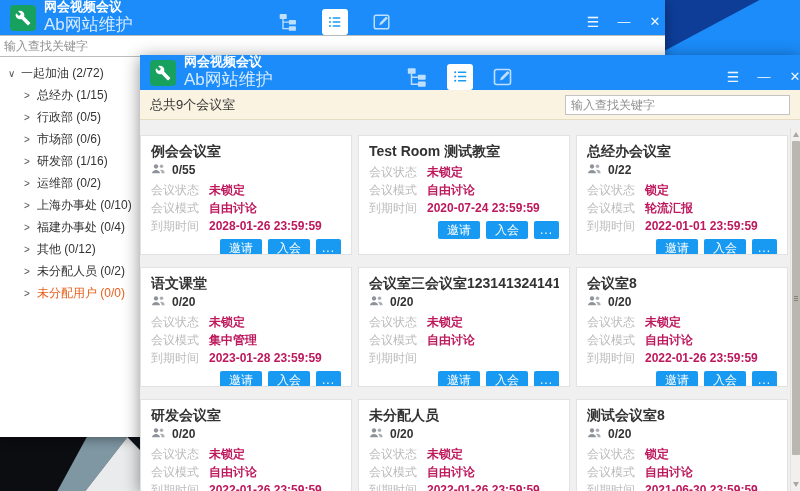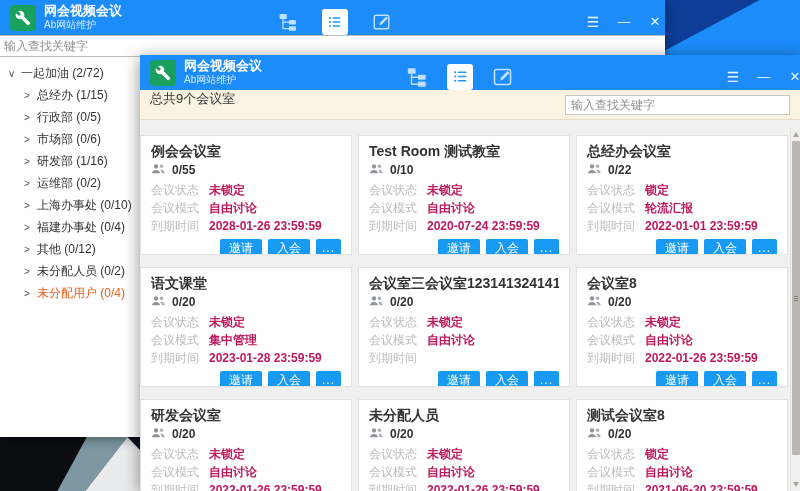--- a/index.html
+++ b/index.html
@@ -17,42 +17,42 @@
   .wall-bl{position:absolute;left:0;top:437px;width:140px;height:54px;background:var(--wall-black);z-index:0;}
   .wall-bl .steel{position:absolute;inset:0;background:var(--steel);clip-path:polygon(62% 0,91% 0,61% 100%,41% 100%);}
   .wall-bl .lgray{position:absolute;inset:0;background:var(--wall-gray);clip-path:polygon(91% 0,100% 0,100% 100%,61% 100%);}
   .wall-bl .mini-navy{position:absolute;inset:0;background:#10151f;clip-path:polygon(91% 0,100% 0,100% 24%);}
 
   
   .titlebar{position:relative;height:35px;background:var(--blue);display:flex;align-items:center;padding:0 10px;}
   .app-icon{width:26px;height:26px;border-radius:4px;background:var(--green);display:flex;align-items:center;justify-content:center;flex:0 0 auto;}
   .title-block{margin-left:8px;color:#fff;line-height:1.15;}
   .title-main{font-size:13px;font-weight:700;}
-  .title-sub{font-size:10px;color:rgba(255,255,255,.82);}
+  .title-sub{font-size:17px;color:rgba(255,255,255,.82);}
   .tb-icons{position:absolute;top:0;height:43px;display:flex;align-items:center;gap:18px;color:rgba(255,255,255,.72);}
   .tb-icon{width:24px;height:24px;display:flex;align-items:center;justify-content:center;cursor:pointer;}
   .tb-icon.active{background:#fff;border-radius:3px;color:var(--btn-blue);width:26px;height:26px;}
   .tb-controls{position:absolute;top:0;height:43px;display:flex;align-items:center;gap:15px;color:rgba(255,255,255,.92);}
   .ctrl{font-size:13px;width:16px;text-align:center;cursor:pointer;line-height:1;}
   .ctrl.menu{font-size:14px;}
 
   
   .win-back{position:absolute;left:0;top:0;width:665px;height:437px;background:#fff;z-index:1;box-shadow:0 3px 10px rgba(0,0,0,.35);}
   .back-search{display:block;width:100%;height:22px;border:1px solid #bdbdbd;border-left:none;border-right:none;font-size:12px;padding:2px 4px;color:#333;outline:none;background:#fff;}
   .back-search::placeholder{color:#8f8f8f;}
   .tree{padding-top:5px;font-size:12px;color:#333;}
   .tree-item{height:22px;display:flex;align-items:center;cursor:pointer;white-space:nowrap;}
   .tree-item.lvl0{padding-left:8px;}
   .tree-item.lvl1{padding-left:24px;}
   .tree-item .chev{color:#555;font-size:10px;width:13px;display:inline-block;}
   .tree-item.accent .tree-label{color:var(--orange);}
 
   
   .win-front{position:absolute;left:140px;top:55px;width:660px;height:436px;background:var(--grid-bg);z-index:2;box-shadow:0 3px 16px rgba(0,0,0,.45);}
-  .summary-bar{position:relative;height:30px;background:var(--beige);border-bottom:1px solid #e7ddc4;display:flex;align-items:flex-start;padding:0 10px;}
+  .summary-bar{position:relative;height:30px;background:var(--beige);border-bottom:1px solid #e7ddc4;display:flex;align-items:center;padding:0 10px;}
   .summary-text{font-size:13px;color:#333;}
   .front-search{position:absolute;right:10px;top:5px;width:225px;height:20px;border:1px solid #c3c3c3;font-size:12px;padding:2px 5px;color:#333;outline:none;background:#fff;}
   .front-search::placeholder{color:#8f8f8f;}
 
   .cards{position:absolute;left:0;right:10px;top:73px;bottom:0;overflow:hidden;display:grid;grid-template-columns:repeat(3,1fr);grid-auto-rows:120px;gap:12px 6px;padding:7px 2px 0 0;}
   .card{background:var(--card-bg);border:1px solid #e2e2e2;padding:7px 10px 6px 10px;overflow:hidden;}
   .card-title{font-size:14px;font-weight:600;color:#333;white-space:nowrap;overflow:hidden;}
   .count-row{display:flex;align-items:center;gap:6px;}
   .count-val{font-size:12px;font-weight:700;color:#333;}
   .info{display:flex;font-size:12px;margin-top:4px;line-height:14px;}
@@ -174,21 +174,21 @@
     <span class="tree-label">其他 (0/12)</span>
   </div>
 
   <div class="tree-item lvl1">
     <span class="chev">&gt;</span>
     <span class="tree-label">未分配人员 (0/2)</span>
   </div>
 
   <div class="tree-item lvl1 accent">
     <span class="chev">&gt;</span>
-    <span class="tree-label">未分配用户 (0/4)</span>
+    <span class="tree-label">未分配用户 (0/0)</span>
   </div>
 </div>
   </div>
 
   <div class="win-front">
     <div class="titlebar">
       <div class="app-icon">
         <svg width="16" height="16" viewBox="0 0 24 24">
             <path fill="#fff" d="M22.7 19l-9.1-9.1c.9-2.3.4-5-1.5-6.9-2-2-5-2.4-7.4-1.3L9 6 6 9 1.6 4.7C.4 7.1.9 10.1 2.9 12.1c1.9 1.9 4.6 2.4 6.9 1.5l9.1 9.1c.4.4 1 .4 1.4 0l2.3-2.3c.5-.4.5-1.1.1-1.4z"></path>
           </svg>
@@ -263,31 +263,20 @@
     </div>
     <div class="btn-row">
       <button class="btn">邀请</button>
       <button class="btn">入会</button>
       <button class="btn more">...</button>
     </div>
   </div>
 
   <div class="card">
     <div class="card-title">Test Room 测试教室</div>
-    <div class="count-row">
-      <span>
-        <svg width="15" height="12" viewBox="0 0 18 14" fill="#8d9399">
-                <circle cx="6" cy="4" r="2.6"></circle>
-                <path d="M1.2 12.2c0-2.6 2.2-4.1 4.8-4.1s4.8 1.5 4.8 4.1z"></path>
-                <circle cx="12.6" cy="3.6" r="2.1" opacity=".75"></circle>
-                <path d="M12 7.8c2.3 0 4.3 1.3 4.3 3.6v.8h-3.6v-.6c0-1.4-.8-2.6-2-3.4.4-.3.8-.4 1.3-.4z" opacity=".75"></path>
-              </svg>
-      </span>
-      <span class="count-val">0/10</span>
-    </div>
     <div class="info">
       <span class="lbl">会议状态</span>
       <span class="val">未锁定</span>
     </div>
     <div class="info">
       <span class="lbl">会议模式</span>
       <span class="val">自由讨论</span>
     </div>
     <div class="info">
       <span class="lbl">到期时间</span>

